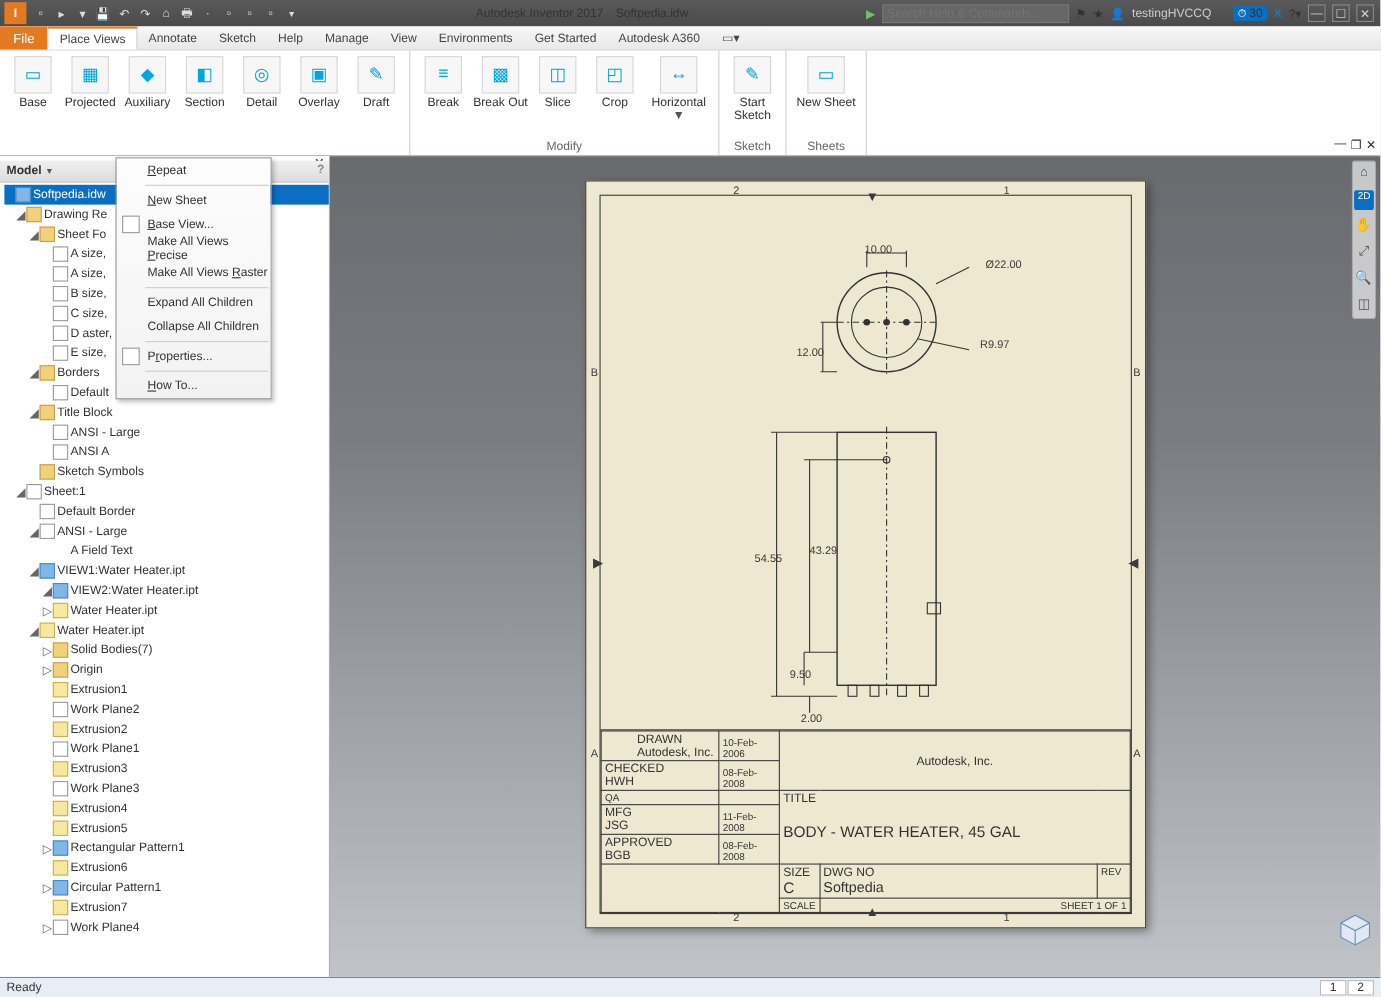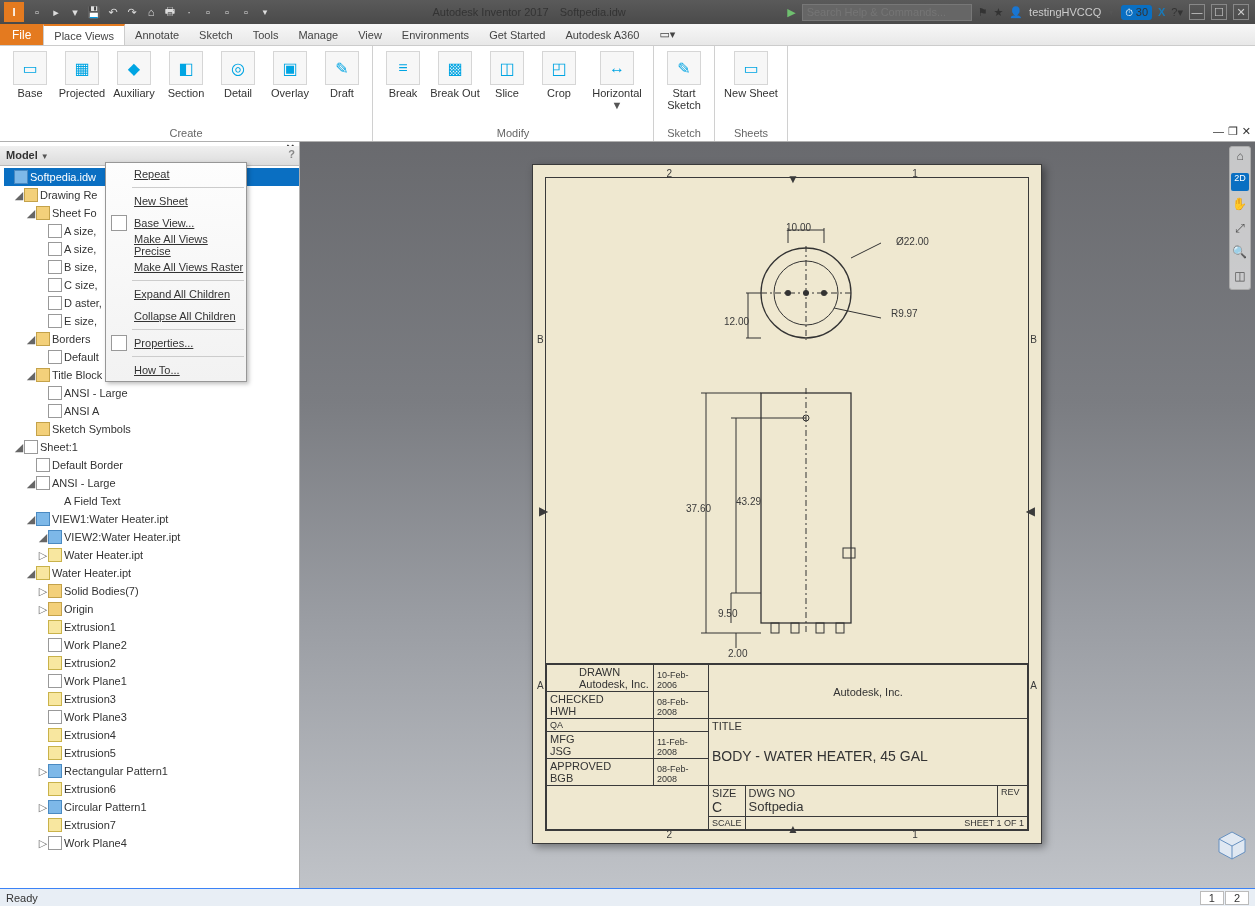--- a/index.html
+++ b/index.html
@@ -35,21 +35,21 @@
 .panel .close{position:absolute;right:4px;top:2px;font-weight:bold;}
 .panel .help{position:absolute;right:4px;top:2px;color:#888;}
 .tree{padding:2px 0 2px 4px;overflow:auto;height:calc(100% - 24px);}
 .node{display:flex;align-items:center;height:18px;white-space:nowrap;}
 .node .tw{width:10px;display:inline-block;text-align:center;color:#666;}
 .node .ic{width:14px;height:14px;display:inline-block;margin-right:2px;}
 .node.sel{background:#0a6fc2;color:#fff;}
 .node.sel * {color:#fff;}
 .i1{padding-left:10px;} .i2{padding-left:22px;} .i3{padding-left:34px;}
 
-.ctx{position:absolute;left:105px;top:20px;width:142px;background:linear-gradient(#fdfdfd,#f2f2f2);border:1px solid #979797;box-shadow:2px 2px 4px rgba(0,0,0,.25);text-decoration:underline;}
+.ctx{position:absolute;left:105px;top:1px;width:142px;background:linear-gradient(#fdfdfd,#f2f2f2);border:1px solid #979797;box-shadow:2px 2px 4px rgba(0,0,0,.25);}
 .ctx .itm{height:22px;display:flex;align-items:center;padding-left:28px;position:relative;}
 .ctx .itm.dis{color:#9a9a9a;}
 .ctx .sep{height:1px;background:#ccc;margin:2px 2px 2px 26px;}
 .ctx .ico{position:absolute;left:5px;width:16px;height:16px;}
 .ctx u{text-decoration:underline;}
 
 .canvas{flex:1;background:linear-gradient(180deg,#696a6e 0%,#7b7d82 35%,#9b9ea4 65%,#c0c3c8 100%);position:relative;}
 .sheet{position:absolute;left:232px;top:22px;width:510px;height:680px;background:#efe8d0;border:1px solid #3a3a3a;box-shadow:3px 3px 8px rgba(0,0,0,.4);}
 .canvas .viewtools{position:absolute;right:4px;top:4px;width:22px;background:rgba(240,240,240,.7);border:1px solid #aaa;border-radius:3px;display:flex;flex-direction:column;align-items:center;padding:2px 0;gap:6px;}
 .canvas .viewtools div{width:18px;height:18px;font-size:12px;color:#555;text-align:center;}
@@ -113,21 +113,21 @@
     <span class="winbtn">☐</span>
     <span class="winbtn">✕</span>
   </div>
 </div>
 
 <div class="menurow">
   <div class="filebtn">File</div>
   <div class="tab active">Place Views</div>
   <div class="tab">Annotate</div>
   <div class="tab">Sketch</div>
-  <div class="tab">Tools</div>
+  <div class="tab">Help</div>
   <div class="tab">Manage</div>
   <div class="tab">View</div>
   <div class="tab">Environments</div>
   <div class="tab">Get Started</div>
   <div class="tab">Autodesk A360</div>
   <div class="tab">▭▾</div>
 </div>
 
 <div class="ribbon">
   <div class="group" style="flex:0 0 auto;">
@@ -154,21 +154,20 @@
         </div>
       <div class="lg">
           <div class="ic">▣</div>
           <span>Overlay</span>
         </div>
       <div class="lg">
           <div class="ic">✎</div>
           <span>Draft</span>
         </div>
     </div>
-    <div class="lbl">Create</div>
   </div>
   <div class="group">
     <div class="row">
       <div class="lg">
           <div class="ic">≡</div>
           <span>Break</span>
         </div>
       <div class="lg">
           <div class="ic">▩</div>
           <span>Break Out</span>
@@ -504,21 +503,21 @@
             <rect x="160" y="240" width="8" height="10" fill="none" stroke="#333"></rect>
           <line x1="30" y1="10" x2="30" y2="250" stroke="#333"></line>
             <line x1="25" y1="10" x2="85" y2="10" stroke="#333"></line>
             <line x1="25" y1="250" x2="85" y2="250" stroke="#333"></line>
           <line x1="60" y1="35" x2="60" y2="210" stroke="#333"></line>
             <line x1="55" y1="35" x2="130" y2="35" stroke="#333"></line>
             <line x1="55" y1="210" x2="85" y2="210" stroke="#333"></line>
           <line x1="55" y1="210" x2="55" y2="240" stroke="#333"></line>
           <line x1="60" y1="250" x2="60" y2="265" stroke="#333"></line>
         </svg>
-        <span class="mark" style="left:140px;top:325px;">37.60</span>
+        <span class="mark" style="left:140px;top:325px;">54.55</span>
         <span class="mark" style="left:190px;top:318px;">43.29</span>
         <span class="mark" style="left:172px;top:430px;">9.50</span>
         <span class="mark" style="left:182px;top:470px;">2.00</span>
 
         <div class="tblock">
           <table>
             <tbody>
                 <tr>
               <td style="width:107px;padding-left:32px;">
                     <div>DRAWN</div>

